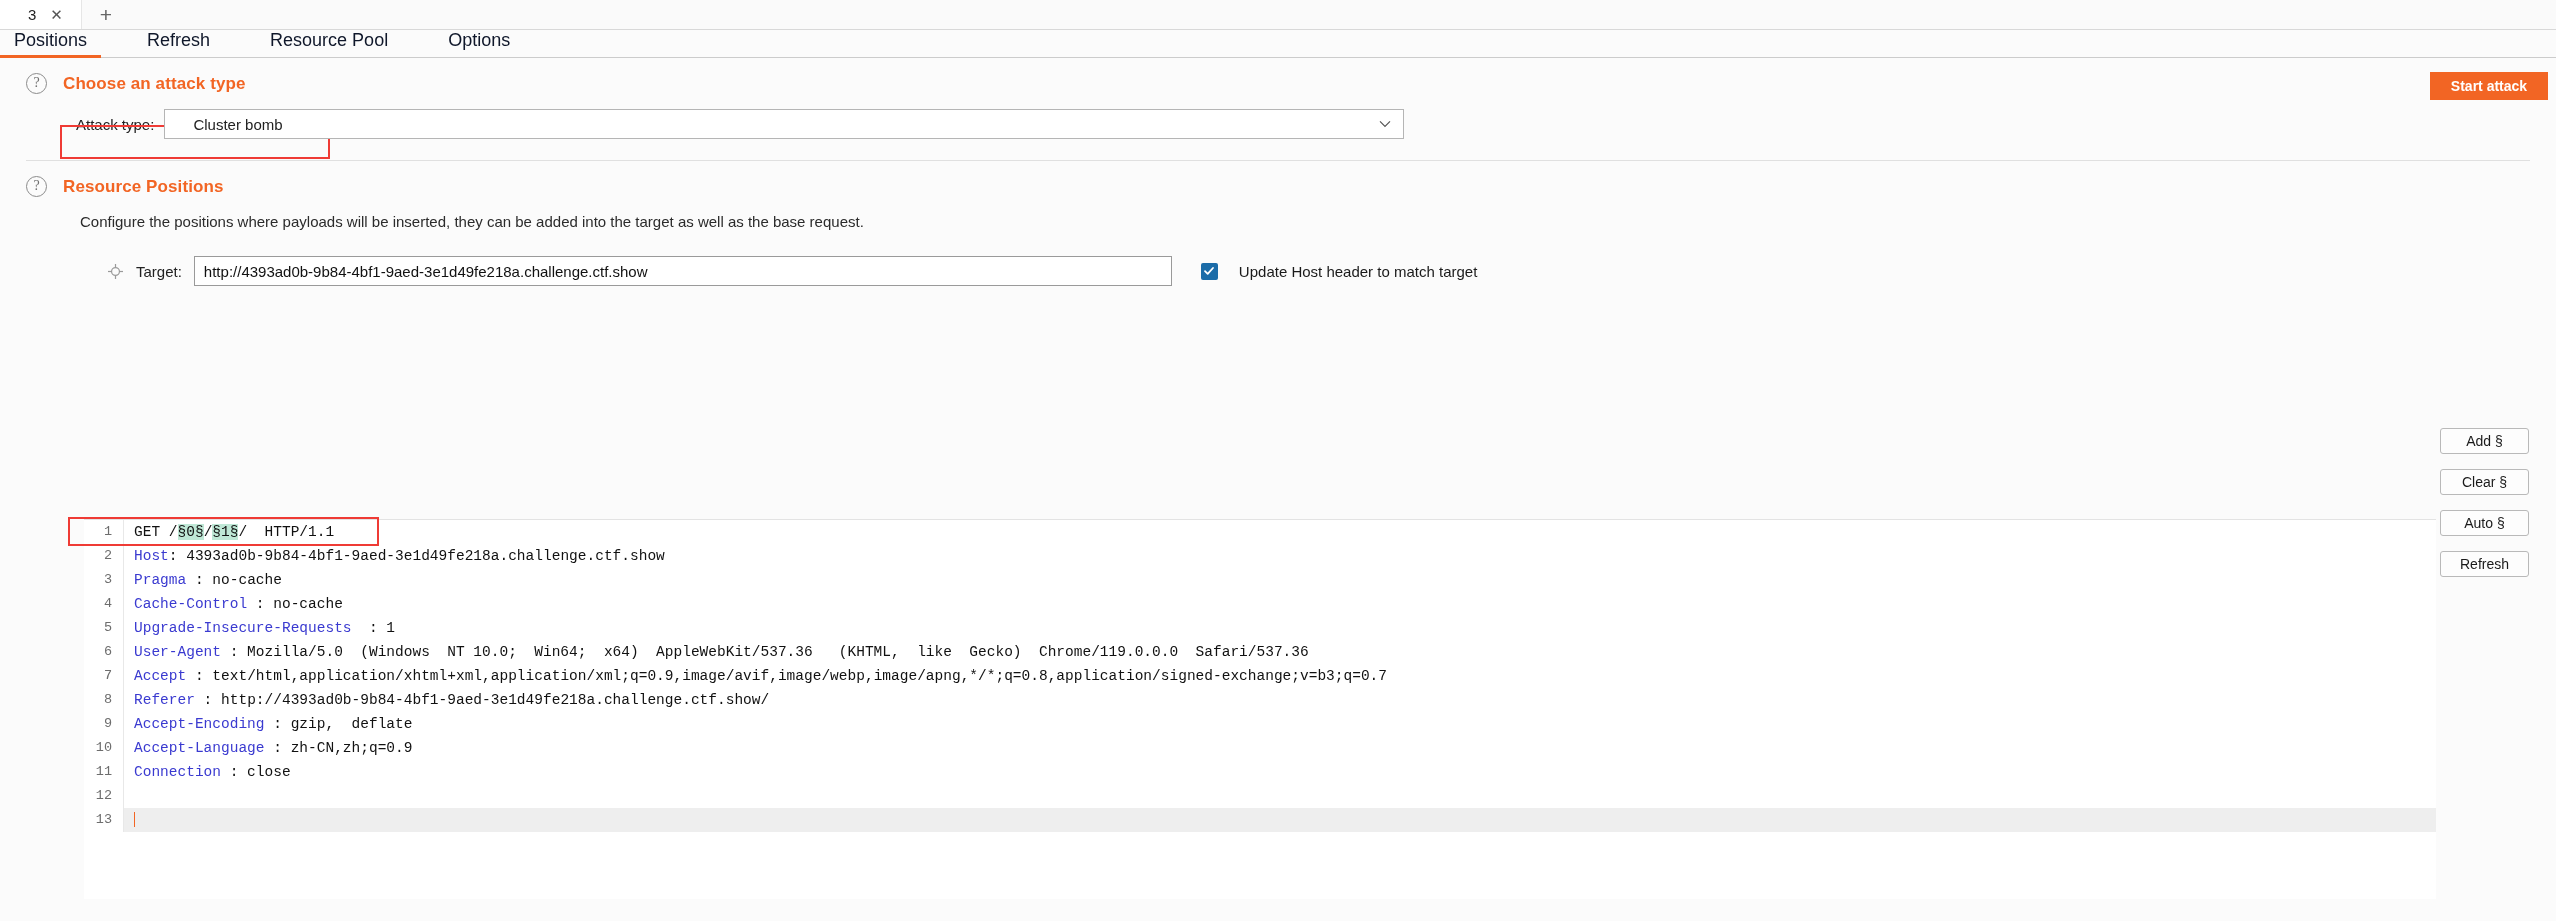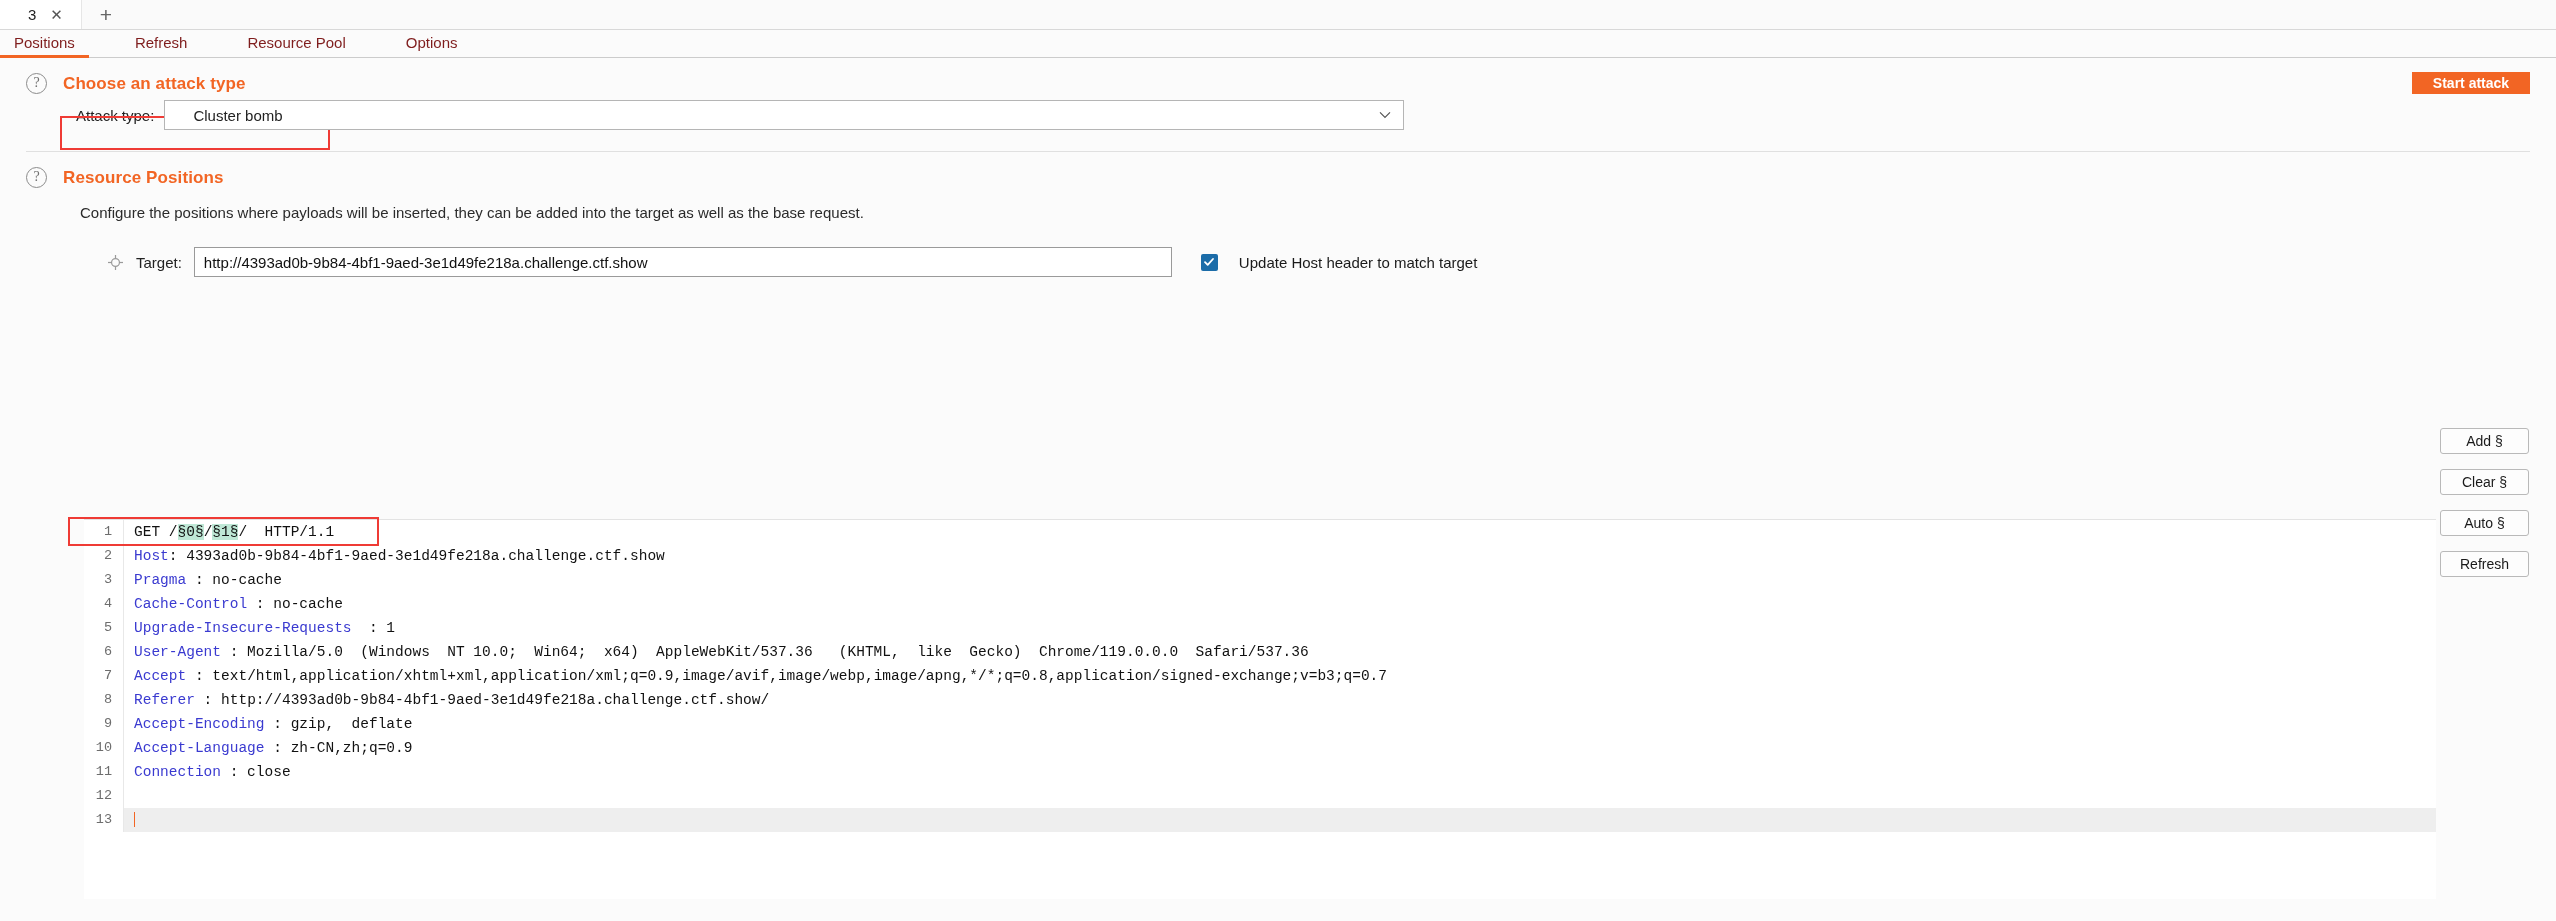--- a/index.html
+++ b/index.html
@@ -35,22 +35,22 @@
   
   .navtabs {
     height: 28px;
     background: #fbfbfb;
     display: flex;
     align-items: flex-end;
     border-bottom: 1px solid #ccc;
     position: relative;
   }
   .navtab {
-    font-size: 15px;
-    color: #7f1d1d;
+    font-size: 18px;
+    color: #0f172a;
     padding: 0 0 6px 0;
     margin-right: 60px;
     cursor: pointer;
     position: relative;
   }
   .navtab:first-child { margin-left: 14px; }
   .navtab.active::after {
     content: "";
     position: absolute;
     left: -14px; right: -14px; bottom: -1px;
@@ -70,21 +70,21 @@
     flex: none; font-family: "Liberation Serif", serif;
   }
   .sec-title {
     font-size: 17px; font-weight: bold; color: #f26524;
     letter-spacing: .1px;
   }
 
   
   .attack-row {
     display: flex; align-items: center;
-    margin: 6px 0 0 14px;
+    margin: 15px 0 0 14px;
     position: relative;
   }
   .redbox {
     position: absolute;
     border: 2.5px solid #ef3b35;
     pointer-events: none;
   }
   #redbox-attack { left: 20px; top: 16px; width: 270px; height: 34px; }
   .attack-label { font-size: 15px; color: #222; margin-left: 36px; }
   .attack-select {
@@ -100,24 +100,24 @@
     margin-right: 1126px;
   }
   .chev {
     position: absolute; right: 12px; top: 50%;
     transform: translateY(-55%);
     width: 12px; height: 12px;
   }
 
   .start-attack {
     position: absolute;
-    right: 26px; top: 72px;
+    right: 8px; top: 72px;
     background: #f26524; color: #fff;
     border: none;
-    width: 118px; height: 22px;
+    width: 118px; height: 28px;
     font-size: 14px; font-weight: bold;
     font-family: "Liberation Sans", sans-serif;
     cursor: pointer;
   }
 
   .divider { height: 1px; background: #e0e0e0; margin: 21px 26px 0; }
 
   .sec-desc {
     font-size: 15px; color: #2b2b2b;
     margin: 16px 0 0 54px;

